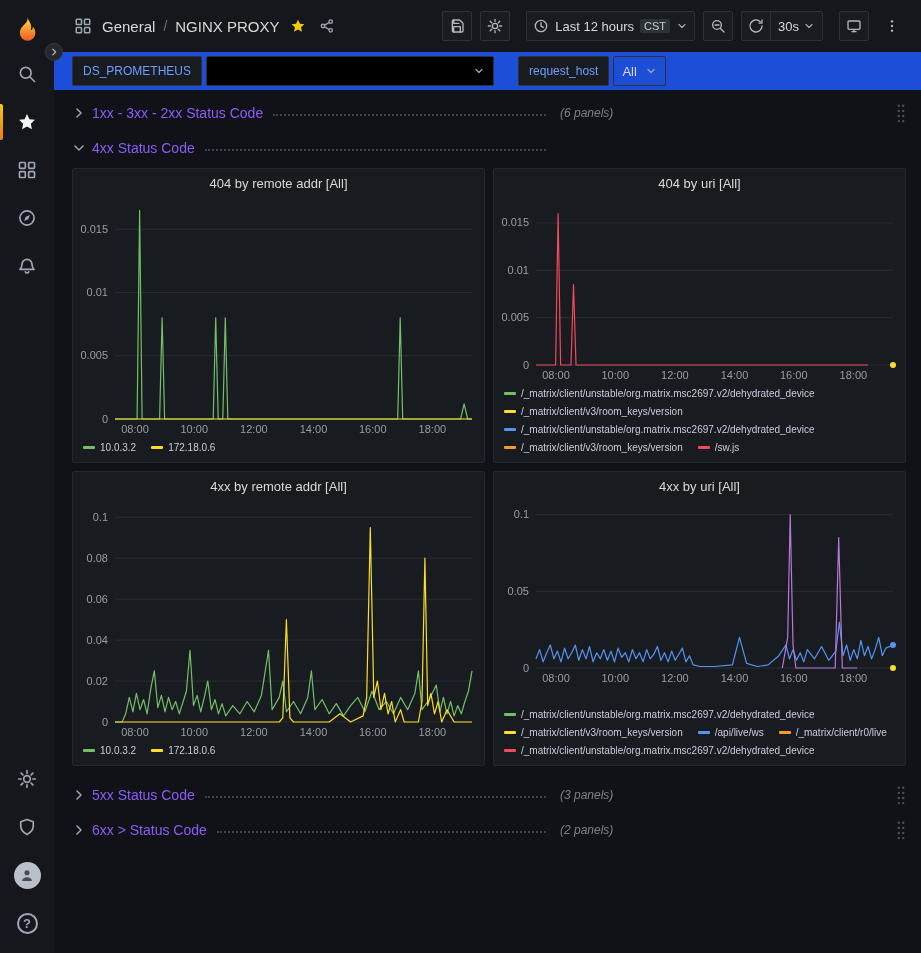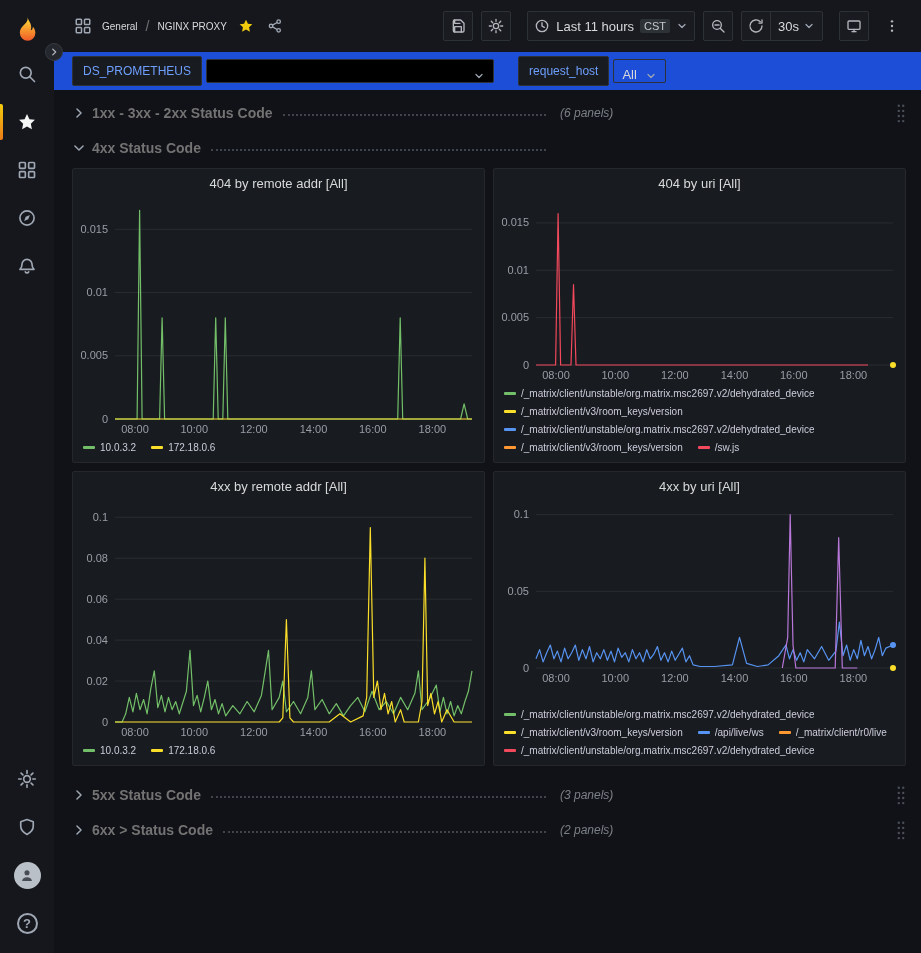--- a/index.html
+++ b/index.html
@@ -18,21 +18,21 @@
 .side-item.active::before{content:"";position:absolute;left:0;top:6px;bottom:6px;width:3px;border-radius:0 2px 2px 0;background:linear-gradient(#f2cc0c,#eb7b18)}
 .avatar-circle{width:27px;height:27px;border-radius:50%;background:#b9c0c7;color:#464c52;display:flex;align-items:center;justify-content:center;overflow:hidden}
 .avatar-circle svg{width:18px;height:18px}
 .help-circle{width:21px;height:21px;border-radius:50%;border:2px solid currentColor;font-size:13px;font-weight:700;display:flex;align-items:center;justify-content:center}
 
 .main{flex:1;display:flex;flex-direction:column;min-width:0}
 .topnav{flex:0 0 52px;display:flex;align-items:center;background:#16171d;padding:0 14px 0 20px}
 .crumbs{display:flex;align-items:center;min-width:0}
 .crumb-icon{color:#9fa7b3;display:flex;margin-right:10px}
 .crumb-icon svg{width:18px;height:18px}
-.crumb{font-size:10px;color:#d8d9da;cursor:pointer;white-space:nowrap}
+.crumb{font-size:15px;color:#d8d9da;cursor:pointer;white-space:nowrap}
 .crumb-sep{color:#6e7278;margin:0 8px;font-size:14px}
 .fav-star{color:#f2cc0c;margin-left:11px;cursor:pointer;display:flex}
 .fav-star svg{width:16px;height:16px}
 .share-btn{color:#9fa7b3;margin-left:13px;cursor:pointer;display:flex}
 .share-btn svg{width:16px;height:16px}
 .nav-actions{margin-left:auto;display:flex;align-items:center}
 .tool-btn{height:30px;min-width:30px;display:flex;align-items:center;justify-content:center;gap:6px;background:rgba(255,255,255,.02);border:1px solid #2c3235;border-radius:2px;color:#b4b7bd;cursor:pointer;padding:0 6px;font-family:inherit}
 .tool-btn svg{width:16px;height:16px;flex:0 0 auto}
 .tool-btn + .tool-btn, .nav-actions > * + *{margin-left:8px}
 .ml16{margin-left:16px !important}
@@ -43,29 +43,29 @@
 .caret svg{width:12px;height:12px}
 .refresh-group{padding:0;gap:0}
 .refresh-run{display:flex;align-items:center;justify-content:center;width:28px;height:28px;cursor:pointer;color:#b4b7bd}
 .refresh-run svg{width:16px;height:16px}
 .refresh-divider{width:1px;height:28px;background:#2c3235}
 .refresh-interval{display:flex;align-items:center;gap:4px;padding:0 7px;height:28px;font-size:13px;color:#d8d9da;cursor:pointer}
 
 .subnav{flex:0 0 38px;display:flex;align-items:center;padding:0 14px 0 18px;gap:24px;background:#1d4ed8}
 .var-group{display:flex;align-items:center;gap:4px}
 .var-label{display:flex;align-items:center;height:30px;padding:0 10px;font-size:12px;font-weight:500;color:#6e9fff;background:#181b1f;border:1px solid #2c3235;border-radius:2px}
-.var-value{display:flex;align-items:flex-end;justify-content:space-between;height:24px;padding:0 8px;border:1px solid #2c3235;border-radius:2px;font-size:13px;color:#d8d9da;cursor:pointer;gap:8px}
+.var-value{display:flex;align-items:center;justify-content:space-between;height:30px;padding:0 8px;border:1px solid #2c3235;border-radius:2px;font-size:13px;color:#d8d9da;cursor:pointer;gap:8px}
 .var-value.redacted{width:288px;background:#000}
 
 .dash{flex:1;padding:8px 15px 0 18px;overflow:hidden}
 .dash-row{display:flex;align-items:center;height:30px;margin-bottom:5px}
 .row-head{display:flex;align-items:center;width:478px;cursor:pointer;min-width:0}
 .row-chevron{color:#9fa7b3;display:flex;margin-right:6px}
 .row-chevron svg{width:14px;height:14px}
-.row-title{font-size:14px;font-weight:700;color:#737373;white-space:nowrap}
+.row-title{font-size:14px;font-weight:400;color:#8b5cf6;white-space:nowrap}
 .row-dots{flex:1;margin:4px 4px 0 10px;border-bottom:2px dotted #40444d;height:0}
 .row-count{margin-left:10px;font-size:12px;font-style:italic;color:#7b8087;white-space:nowrap}
 .row-drag{margin-left:auto;color:#4a4e57;cursor:grab;display:flex}
 .row-drag svg{width:10px;height:21px}
 .panel-grid{display:grid;grid-template-columns:1fr 1fr;gap:8px;margin:4px 0 14px}
 .panel{height:295px;background:#181b1f;border:1px solid #25272d;border-radius:2px;display:flex;flex-direction:column;overflow:hidden}
 .panel-title{font-size:13px;font-weight:500;color:#d8d9da;text-align:center;padding:7px 8px 3px;cursor:pointer;white-space:nowrap;overflow:hidden}
 .chart{flex:1 1 auto;min-height:0;position:relative;cursor:crosshair}
 .chart svg{display:block}
 .legend{flex:0 0 auto;display:flex;flex-wrap:wrap;align-items:center;column-gap:15px;row-gap:3px;padding:3px 10px 7px;font-size:10px;line-height:15px;color:#ccccdc;overflow:hidden}
@@ -205,21 +205,21 @@
           <svg viewBox="0 0 24 24" fill="none" stroke="currentColor" stroke-width="2" stroke-linecap="round">
               <circle cx="12" cy="12" r="4"></circle>
               <path d="M12 2v3M12 19v3M2 12h3M19 12h3M4.9 4.9l2.2 2.2M16.9 16.9l2.2 2.2M19.1 4.9l-2.2 2.2M7.1 16.9l-2.2 2.2"></path>
             </svg>
         </button>
         <button class="tool-btn ml16">
           <svg viewBox="0 0 24 24" fill="none" stroke="currentColor" stroke-width="2" stroke-linecap="round">
               <circle cx="12" cy="12" r="8.5"></circle>
               <path d="M12 7v5l3.5 2"></path>
             </svg>
-          <span class="time-text">Last 11 hours</span>
+          <span class="time-text">Last 12 hours</span>
           <span class="tz-badge">CST</span>
           <span class="caret">
               <svg viewBox="0 0 24 24" fill="none" stroke="currentColor" stroke-width="2.5" stroke-linecap="round" stroke-linejoin="round">
                 <polyline points="6 9 12 15 18 9"></polyline>
               </svg>
             </span>
         </button>
         <button class="tool-btn">
           <svg viewBox="0 0 24 24" fill="none" stroke="currentColor" stroke-width="2" stroke-linecap="round">
               <circle cx="10.5" cy="10.5" r="6.5"></circle>

